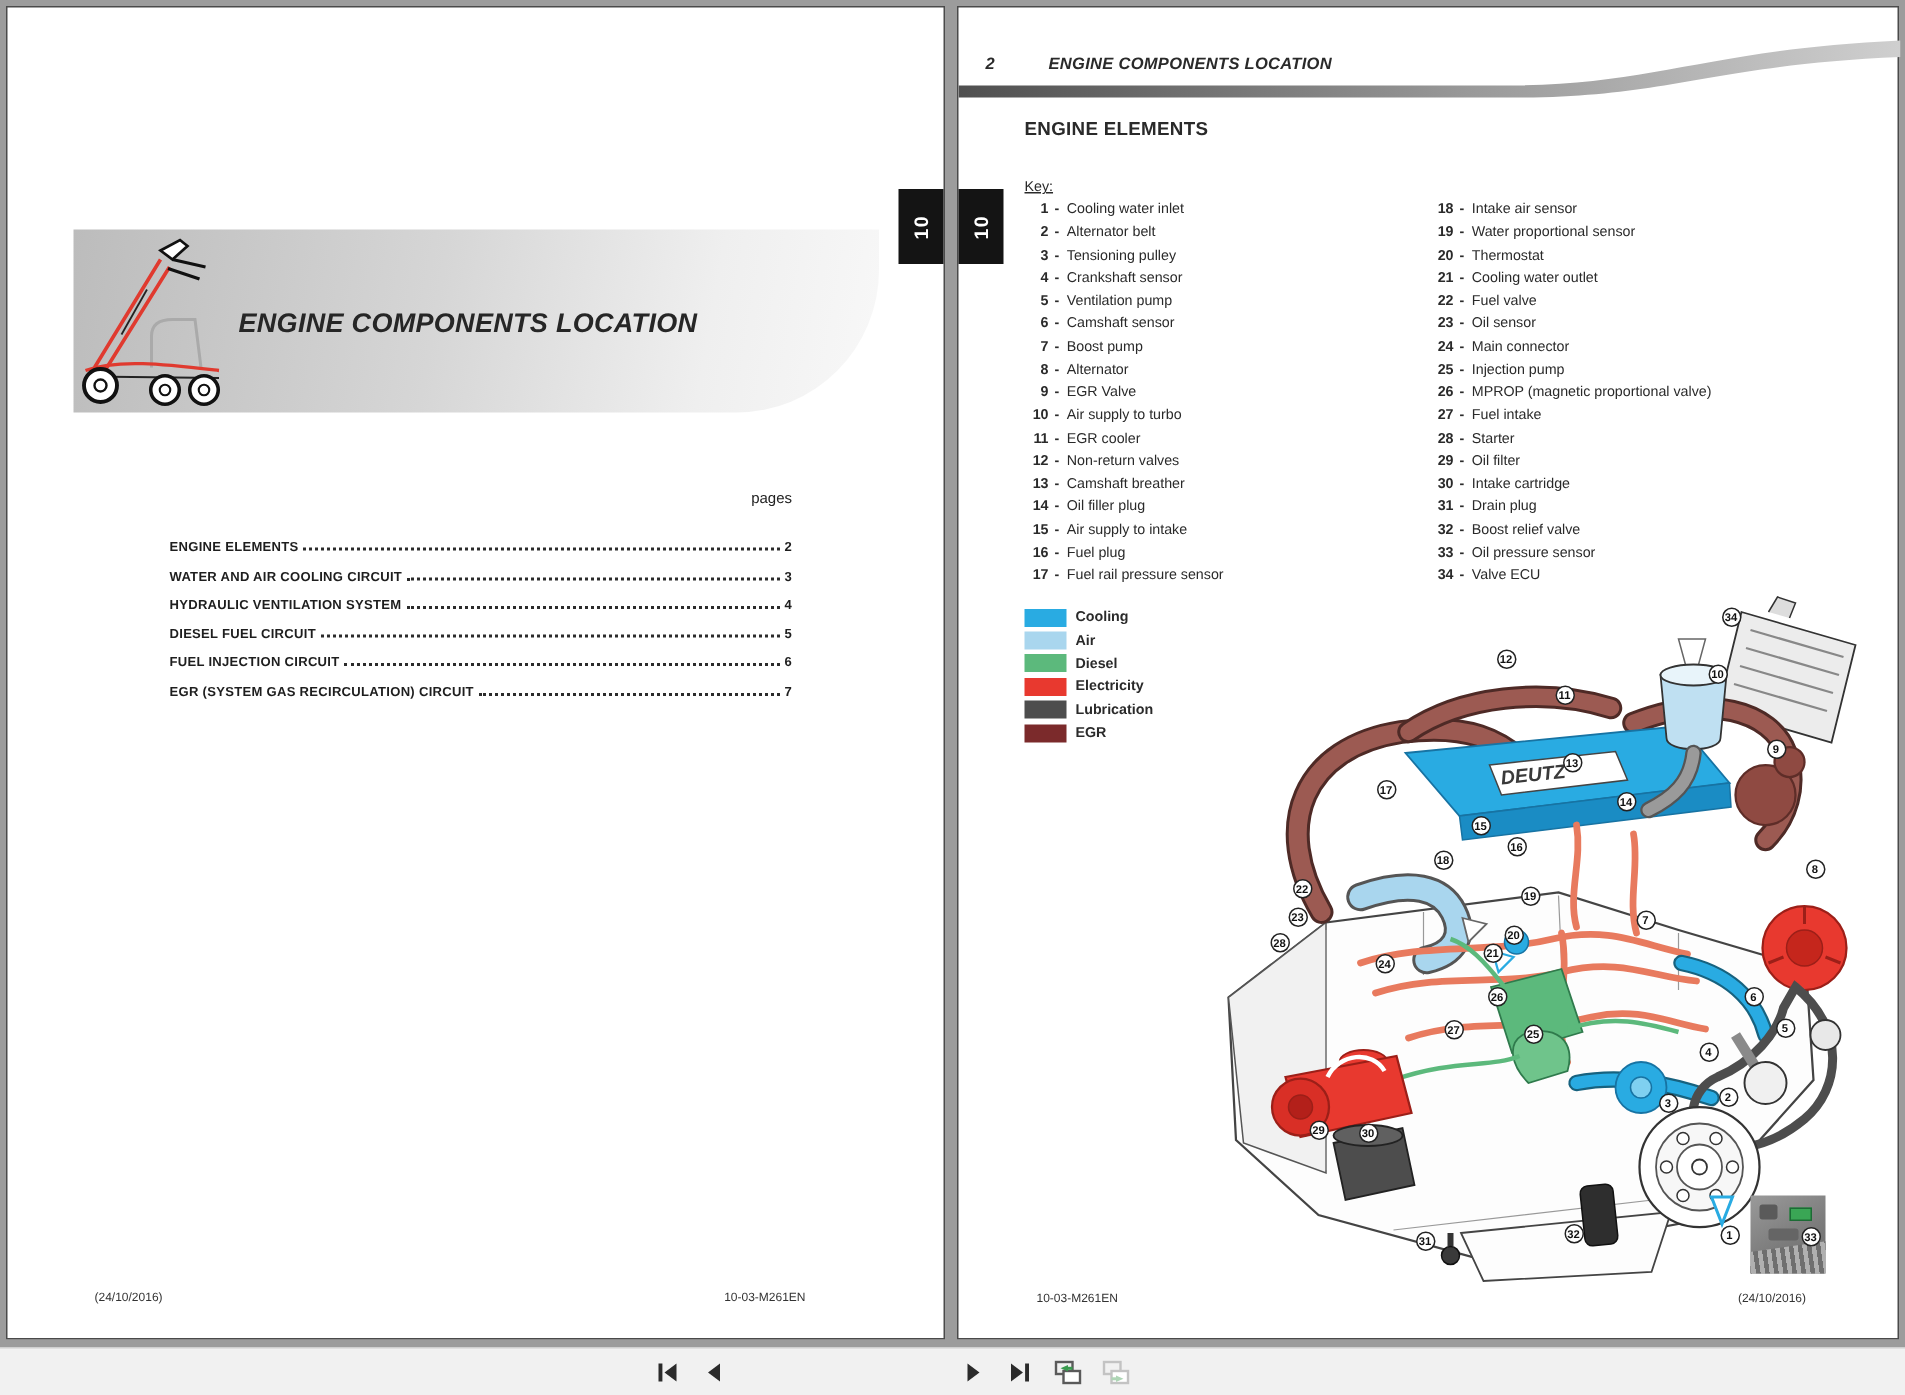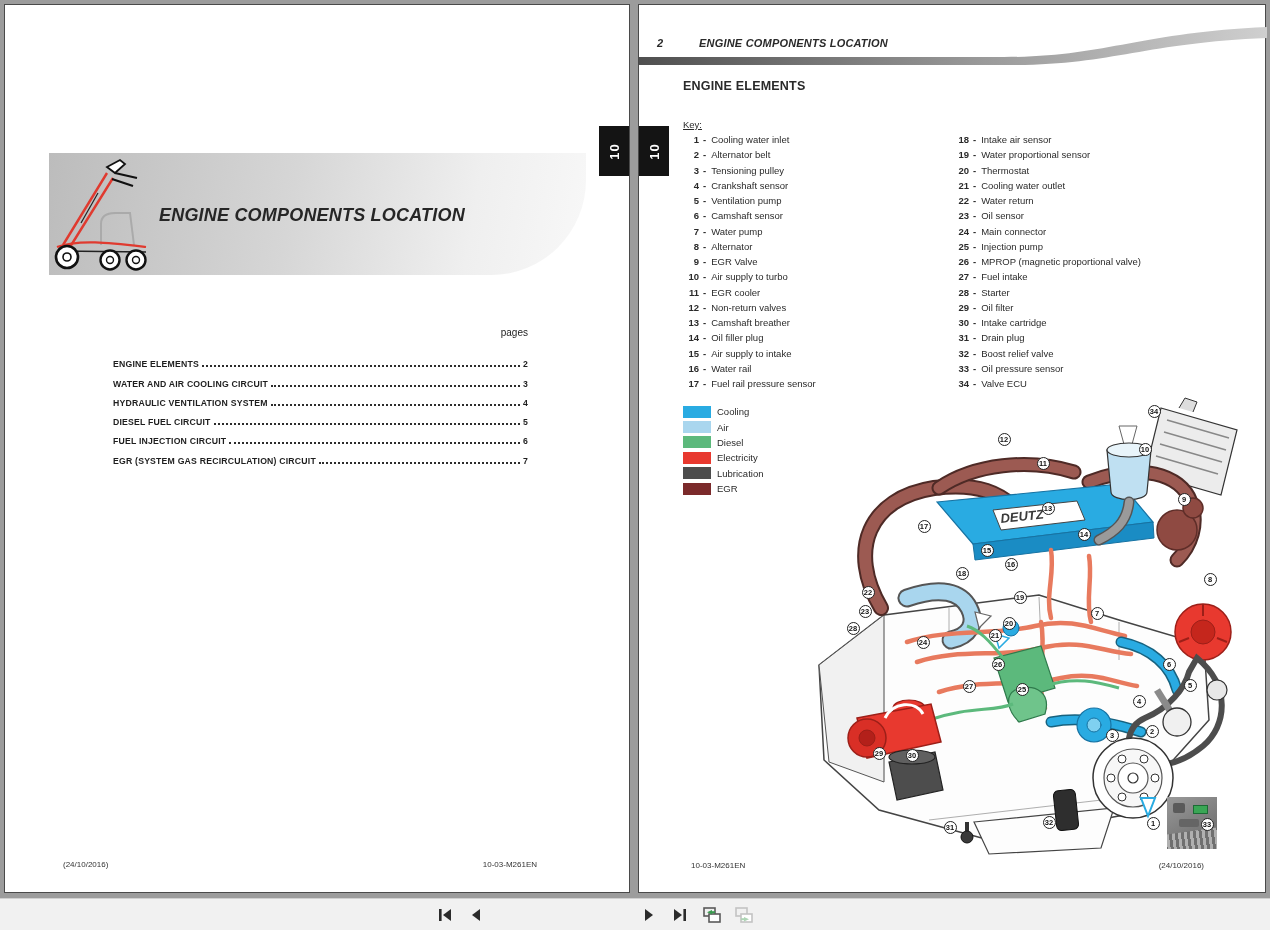--- a/index.html
+++ b/index.html
@@ -43,21 +43,21 @@
 
   .keycol { position:absolute; top:129px; }
   .keycol-1 { left:44px; width:250px; }
   .keycol-2 { left:306px; width:300px; }
   .key-row { display:flex; font-size:9.5px; height:15.25px; align-items:flex-start; line-height:11px; }
   .key-row .kn { width:24px; text-align:right; font-weight:bold; }
   .keycol-1 .key-row .kn { width:16px; }
   .key-row .kd { font-weight:bold; margin:0 5px 0 4px; }
   .key-row .kl { white-space:nowrap; }
 
-  .legend { position:absolute; left:44px; top:399px; }
+  .legend { position:absolute; left:44px; top:399px;font-weight:bold; }
   .legend-row { display:flex; align-items:center; height:15.4px; font-size:9.5px; }
   .legend-row .sw { width:28px; height:12px; margin-right:6px; }
 
   .diagram { position:absolute; left:150px; top:385px; width:470px; height:470px; }
   .diagram svg { position:absolute; left:0; top:0; }
   .callout { position:absolute; width:13px; height:13px; margin:-6.5px 0 0 -6.5px; border-radius:50%;
              background:#fff; border:1px solid #222; display:flex; align-items:center; justify-content:center;
              font-size:7.5px; font-weight:bold; color:#111; z-index:5; }
   .photo { position:absolute; left:378px; top:407px; width:50px; height:52px; z-index:1;
            background:linear-gradient(150deg,#9a9a9a 0%,#7c7c7c 55%,#6a6a6a 100%); overflow:hidden; }
@@ -194,21 +194,21 @@
         <span class="kl">Ventilation pump</span>
       </div>
         <div class="key-row">
         <span class="kn">6</span>
         <span class="kd">-</span>
         <span class="kl">Camshaft sensor</span>
       </div>
         <div class="key-row">
         <span class="kn">7</span>
         <span class="kd">-</span>
-        <span class="kl">Water pump</span>
+        <span class="kl">Boost pump</span>
       </div>
         <div class="key-row">
         <span class="kn">8</span>
         <span class="kd">-</span>
         <span class="kl">Alternator</span>
       </div>
         <div class="key-row">
         <span class="kn">9</span>
         <span class="kd">-</span>
         <span class="kl">EGR Valve</span>
@@ -239,21 +239,21 @@
         <span class="kl">Oil filler plug</span>
       </div>
         <div class="key-row">
         <span class="kn">15</span>
         <span class="kd">-</span>
         <span class="kl">Air supply to intake</span>
       </div>
         <div class="key-row">
         <span class="kn">16</span>
         <span class="kd">-</span>
-        <span class="kl">Water rail</span>
+        <span class="kl">Fuel plug</span>
       </div>
         <div class="key-row">
         <span class="kn">17</span>
         <span class="kd">-</span>
         <span class="kl">Fuel rail pressure sensor</span>
       </div>
       </div>
 
     <div class="keycol keycol-2">
         <div class="key-row">
@@ -272,21 +272,21 @@
         <span class="kl">Thermostat</span>
       </div>
         <div class="key-row">
         <span class="kn">21</span>
         <span class="kd">-</span>
         <span class="kl">Cooling water outlet</span>
       </div>
         <div class="key-row">
         <span class="kn">22</span>
         <span class="kd">-</span>
-        <span class="kl">Water return</span>
+        <span class="kl">Fuel valve</span>
       </div>
         <div class="key-row">
         <span class="kn">23</span>
         <span class="kd">-</span>
         <span class="kl">Oil sensor</span>
       </div>
         <div class="key-row">
         <span class="kn">24</span>
         <span class="kd">-</span>
         <span class="kl">Main connector</span>

